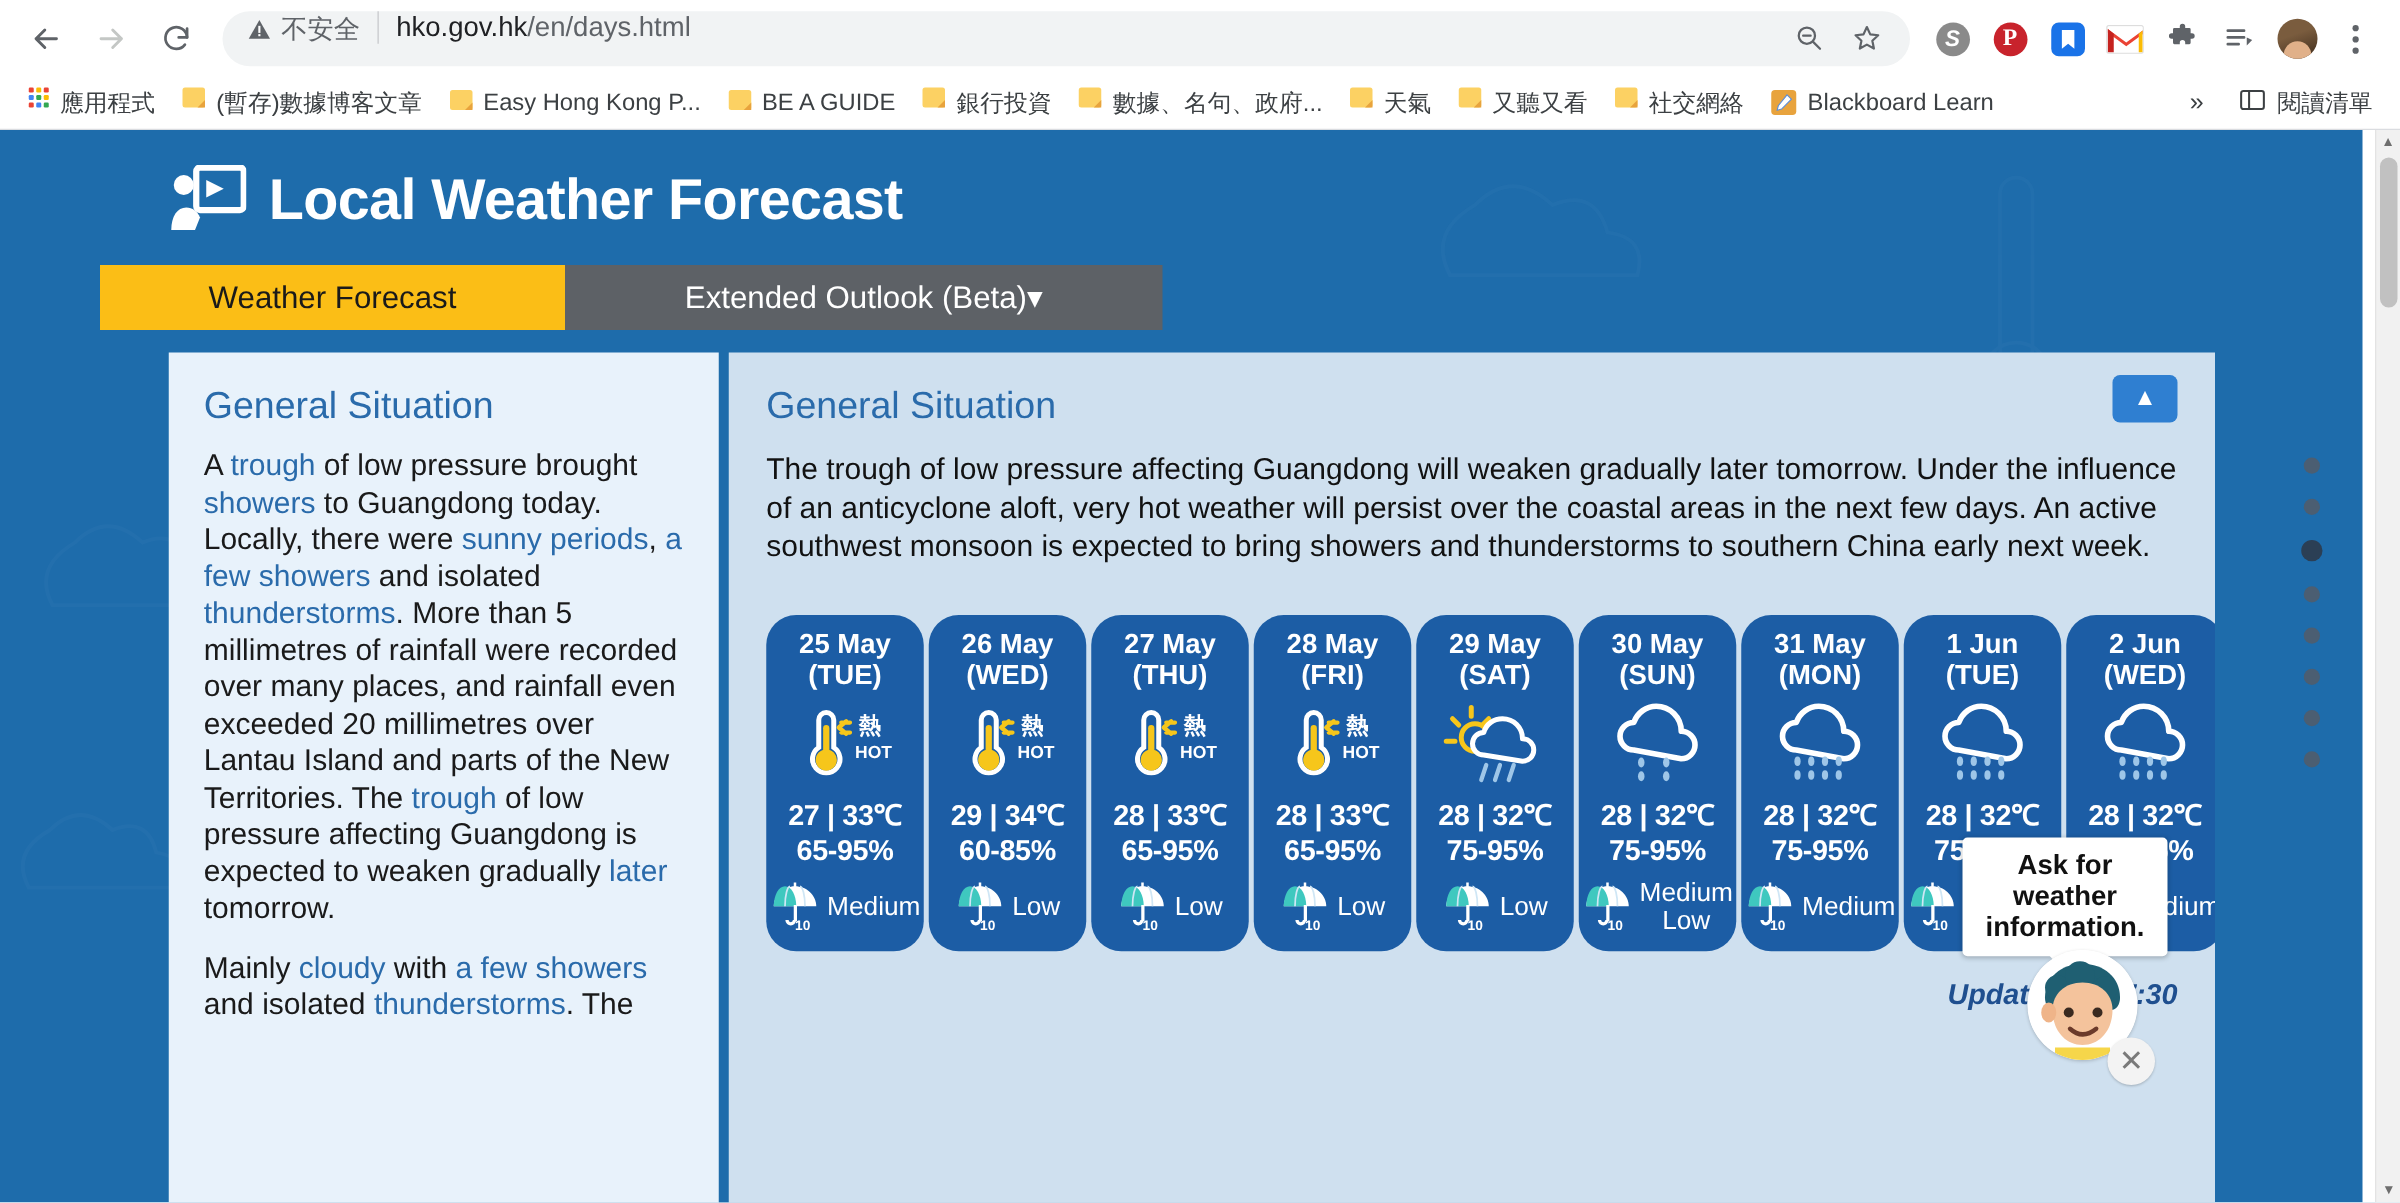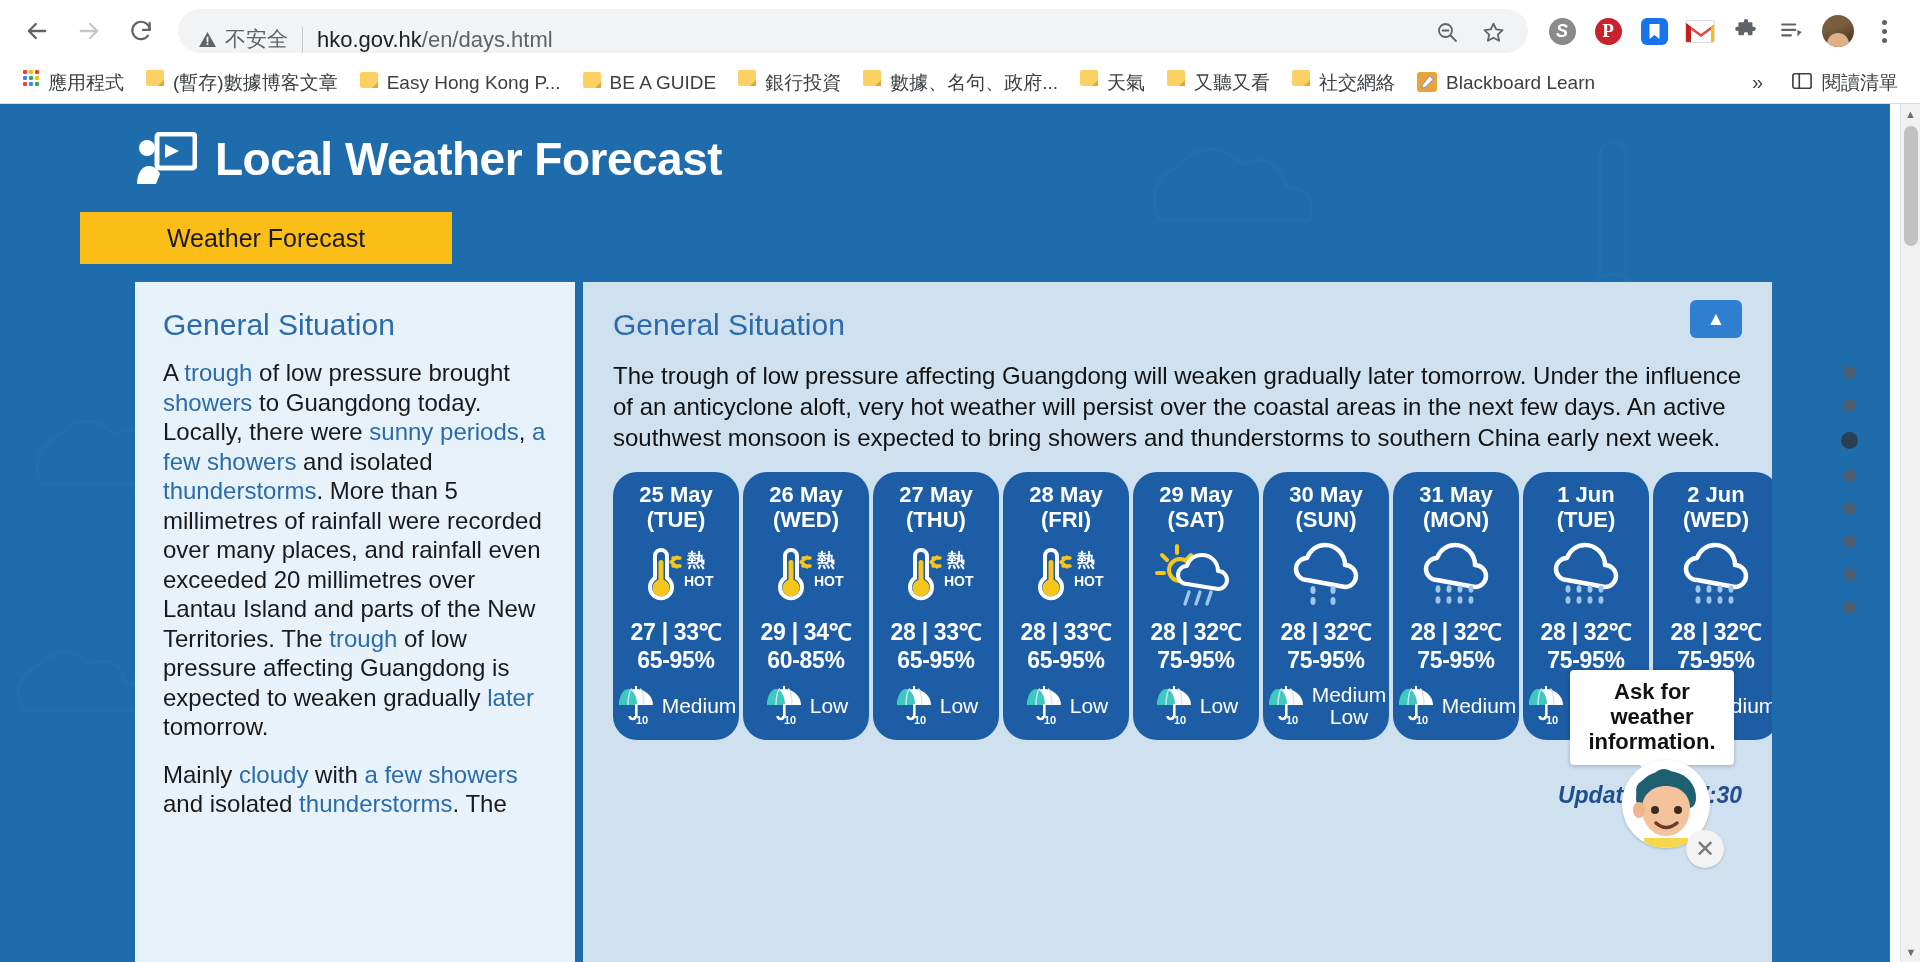--- a/index.html
+++ b/index.html
@@ -19,21 +19,21 @@
   .nav-btn {
     width: 46px; height: 46px; border-radius: 50%;
     display: flex; align-items: center; justify-content: center;
     color: #5f6368; flex: 0 0 auto;
   }
   .nav-btn svg { display:block; }
   .nav-btn.disabled { color: #c4c7c5; }
 
   .omnibox {
     flex: 1 1 auto; height: 44px; background: #f1f3f4;
-    border-radius: 22px; display: flex; align-items: flex-end;
+    border-radius: 22px; display: flex; align-items: flex-start;
     padding: 0 14px 0 20px; margin-left: 8px; margin-right: 6px;
     min-width: 0;
   }
   .omni-warn { display:flex; align-items:center; gap:8px; flex:0 0 auto; }
   .warn-tri { width: 19px; height: 17px; position: relative; }
   .warn-tri svg { display:block; }
   .omni-insecure { font-size: 21px; color: #5f6368; }
   .omni-sep { width:1px; height:26px; background:#c6c8ca; margin:0 14px; }
   .omni-url { font-size: 22px; color: #5f6368; white-space: nowrap; }
   .omni-url b { color: #202124; font-weight: 400; }
@@ -126,21 +126,21 @@
   .col-left h3 { font-size: 28px; color: #2a6bab; font-weight: 400;
     line-height: 1.2; margin: 6px 0 18px 0; }
 
   .divider { width: 8px; background: #1e6cab; flex: 0 0 8px; }
 
   .col-right {
     flex: 1 1 auto; background: #cfe0ef; padding: 26px 30px 0 30px;
     position: relative; overflow: hidden;
   }
   .col-right h2 { font-size: 30px; color: #2a6bab; font-weight: 400; margin-bottom: 18px;}
-  .gen-text { font-size: 24px; line-height: 1.3; color: #121212; margin-bottom: 18px;
+  .gen-text { font-size: 24px; line-height: 1.3; color: #121212; margin-bottom: 38px;
     max-width: 1130px; }
 
   .up-arrow {
     position: absolute; right: 30px; top: 18px; width: 52px; height: 38px;
     background: #2f7fd1; border-radius: 6px; display:flex;align-items:center;justify-content:center;
     color: #fff; font-size: 19px;
   }
 
   
   .cards { display: flex; gap: 4px; }
@@ -397,20 +397,21 @@
               <circle cx="12" cy="16" r="8"></circle>
               <path d="M2 52c0-11 5-18 12-18 5 0 9 3 11 8l-4 10z"></path>
             </svg>
           </span>
           <span class="hdr-title">Local Weather Forecast</span>
         </div>
       </div>
 
       <div class="tabs">
         <div class="tab tab-active">Weather Forecast</div>
+        <div class="tab tab-idle">Extended Outlook (Beta)▾</div>
       </div>
 
       <div class="content">
 
         <div class="col-left">
           <h2>General Situation</h2>
           <p id="lp-p1"><span>A </span><a href="#">trough</a><span> of low pressure brought </span><a href="#">showers</a><span> to Guangdong today. Locally, there were </span><a href="#">sunny periods</a><span>, </span><a href="#">a few showers</a><span> and isolated </span><a href="#">thunderstorms</a><span>. More than 5 millimetres of rainfall were recorded over many places, and rainfall even exceeded 20 millimetres over Lantau Island and parts of the New Territories. The </span><a href="#">trough</a><span> of low pressure affecting Guangdong is expected to weaken gradually </span><a href="#">later</a><span> tomorrow.</span></p>
           <p id="lp-p2"><span>Mainly </span><a href="#">cloudy</a><span> with </span><a href="#">a few showers</a><span> and isolated </span><a href="#">thunderstorms</a><span>. The</span></p>
         </div>
 

